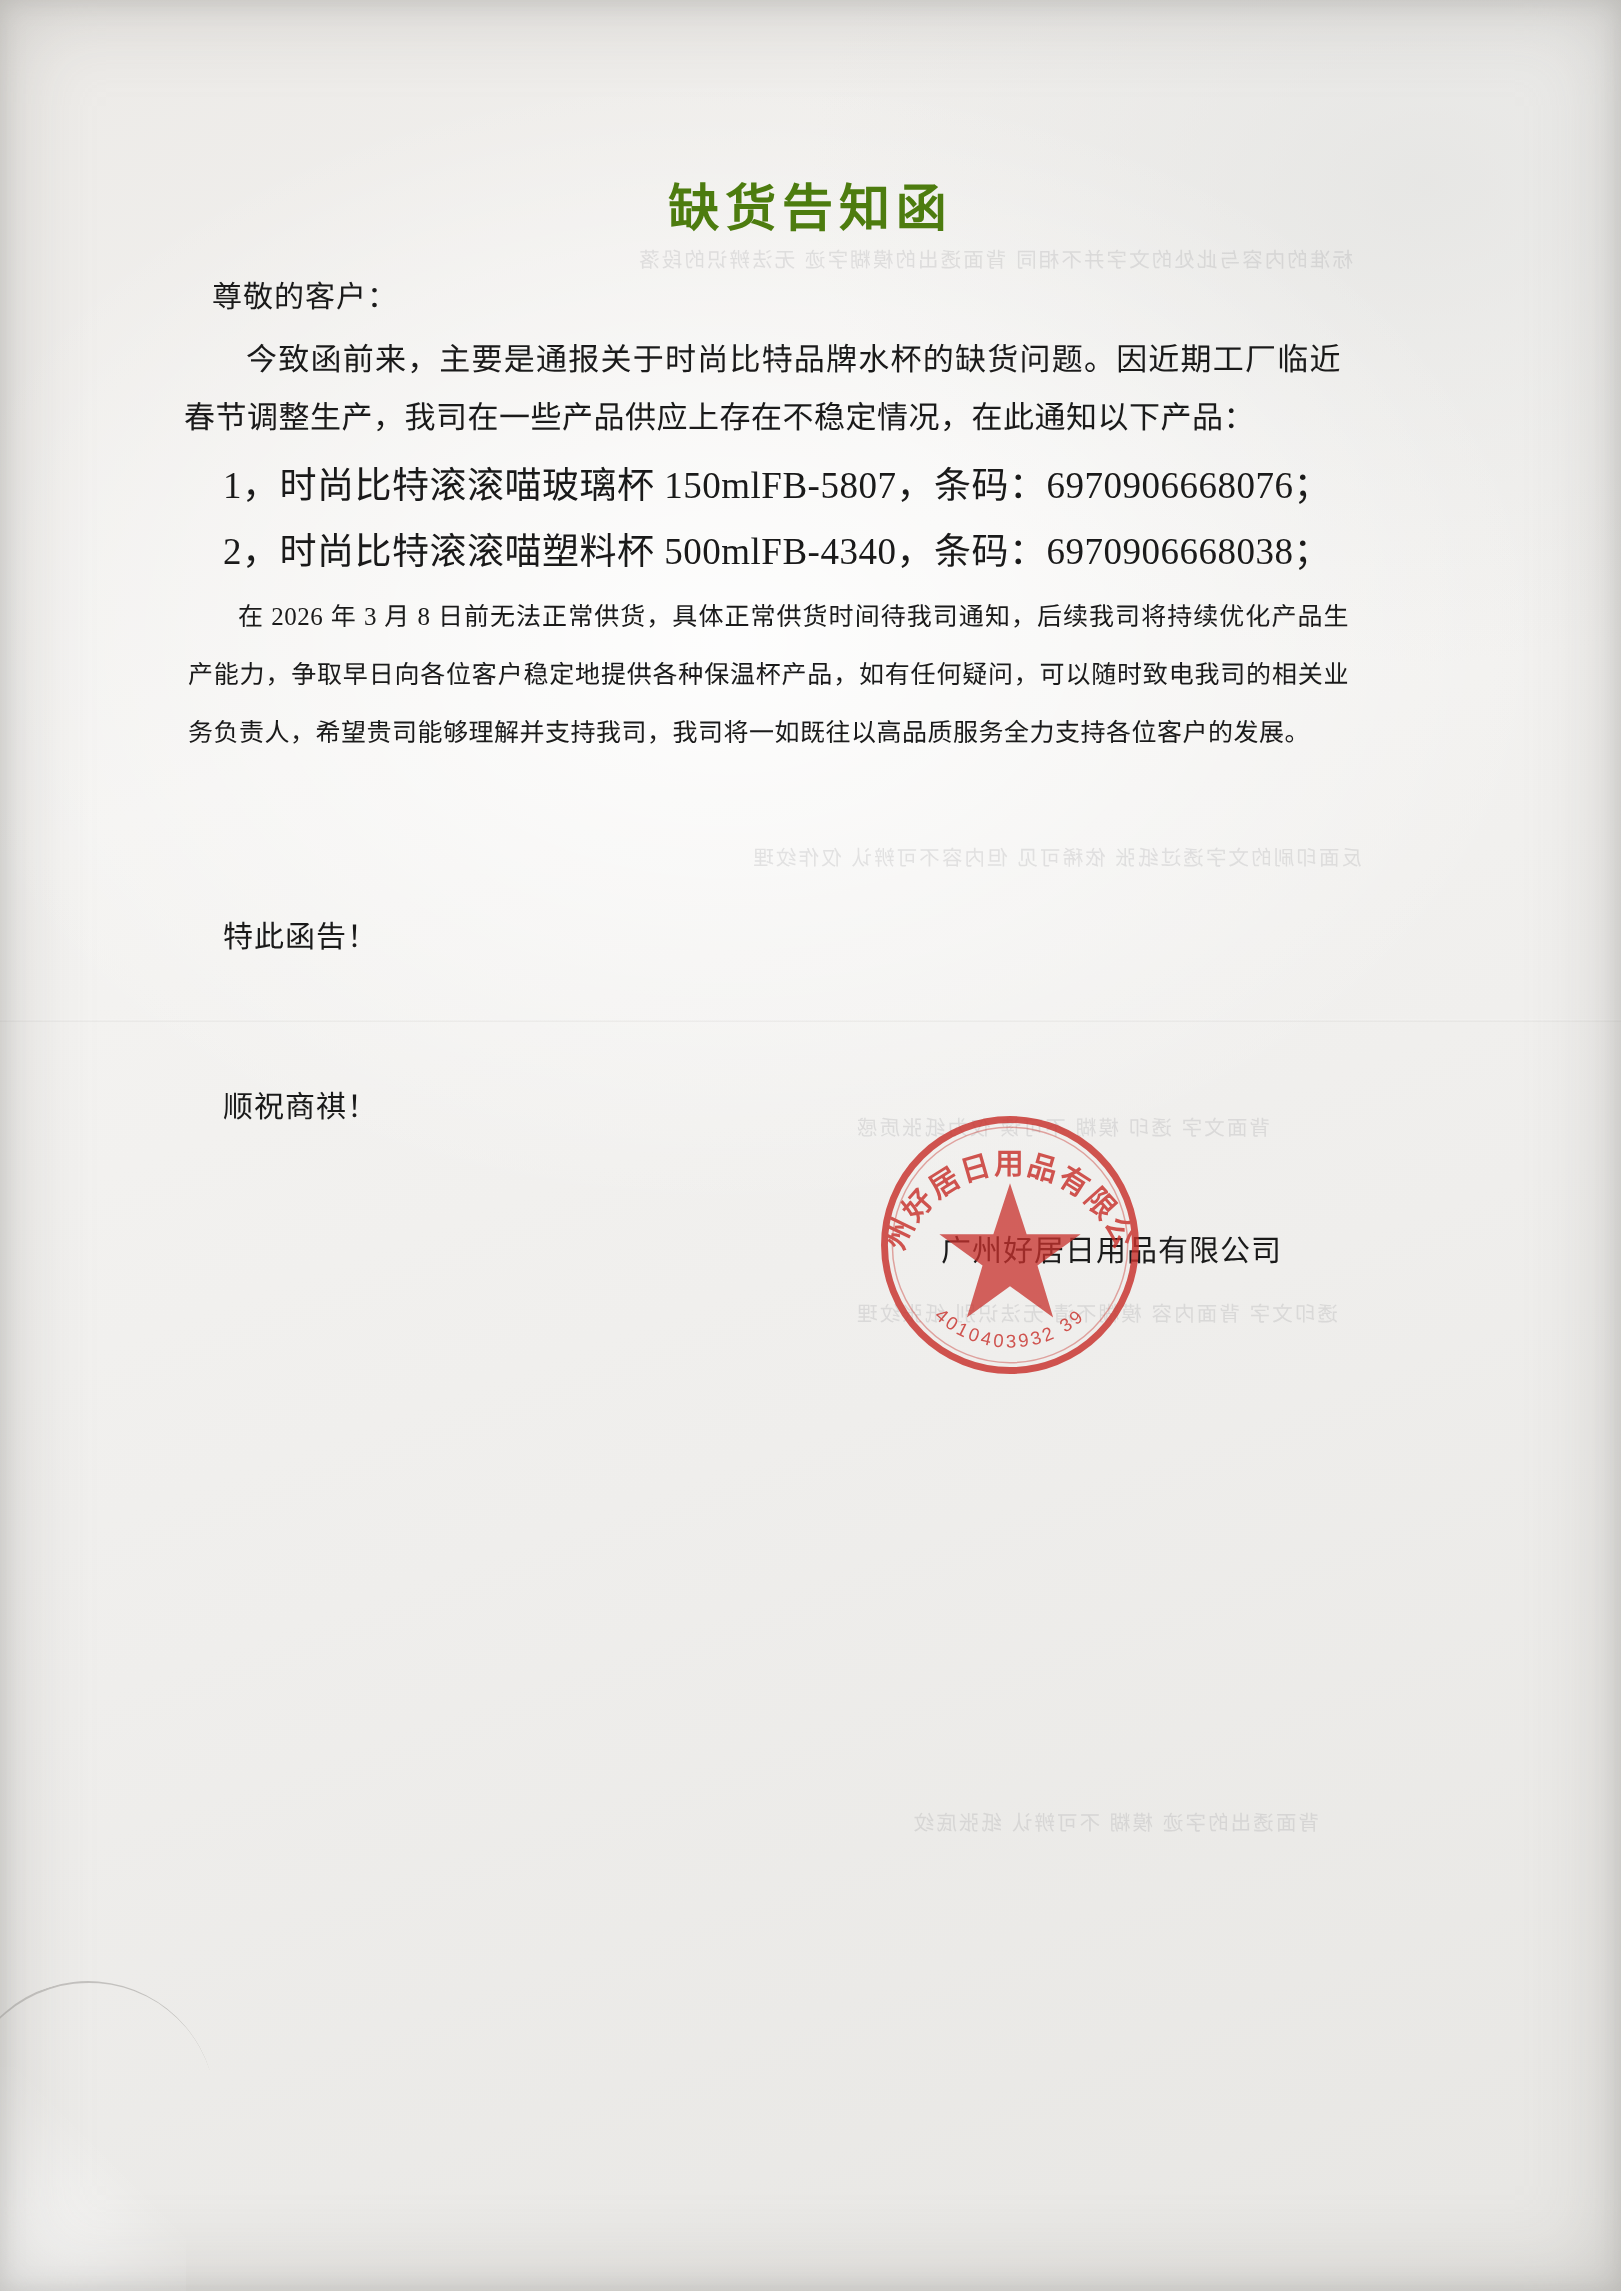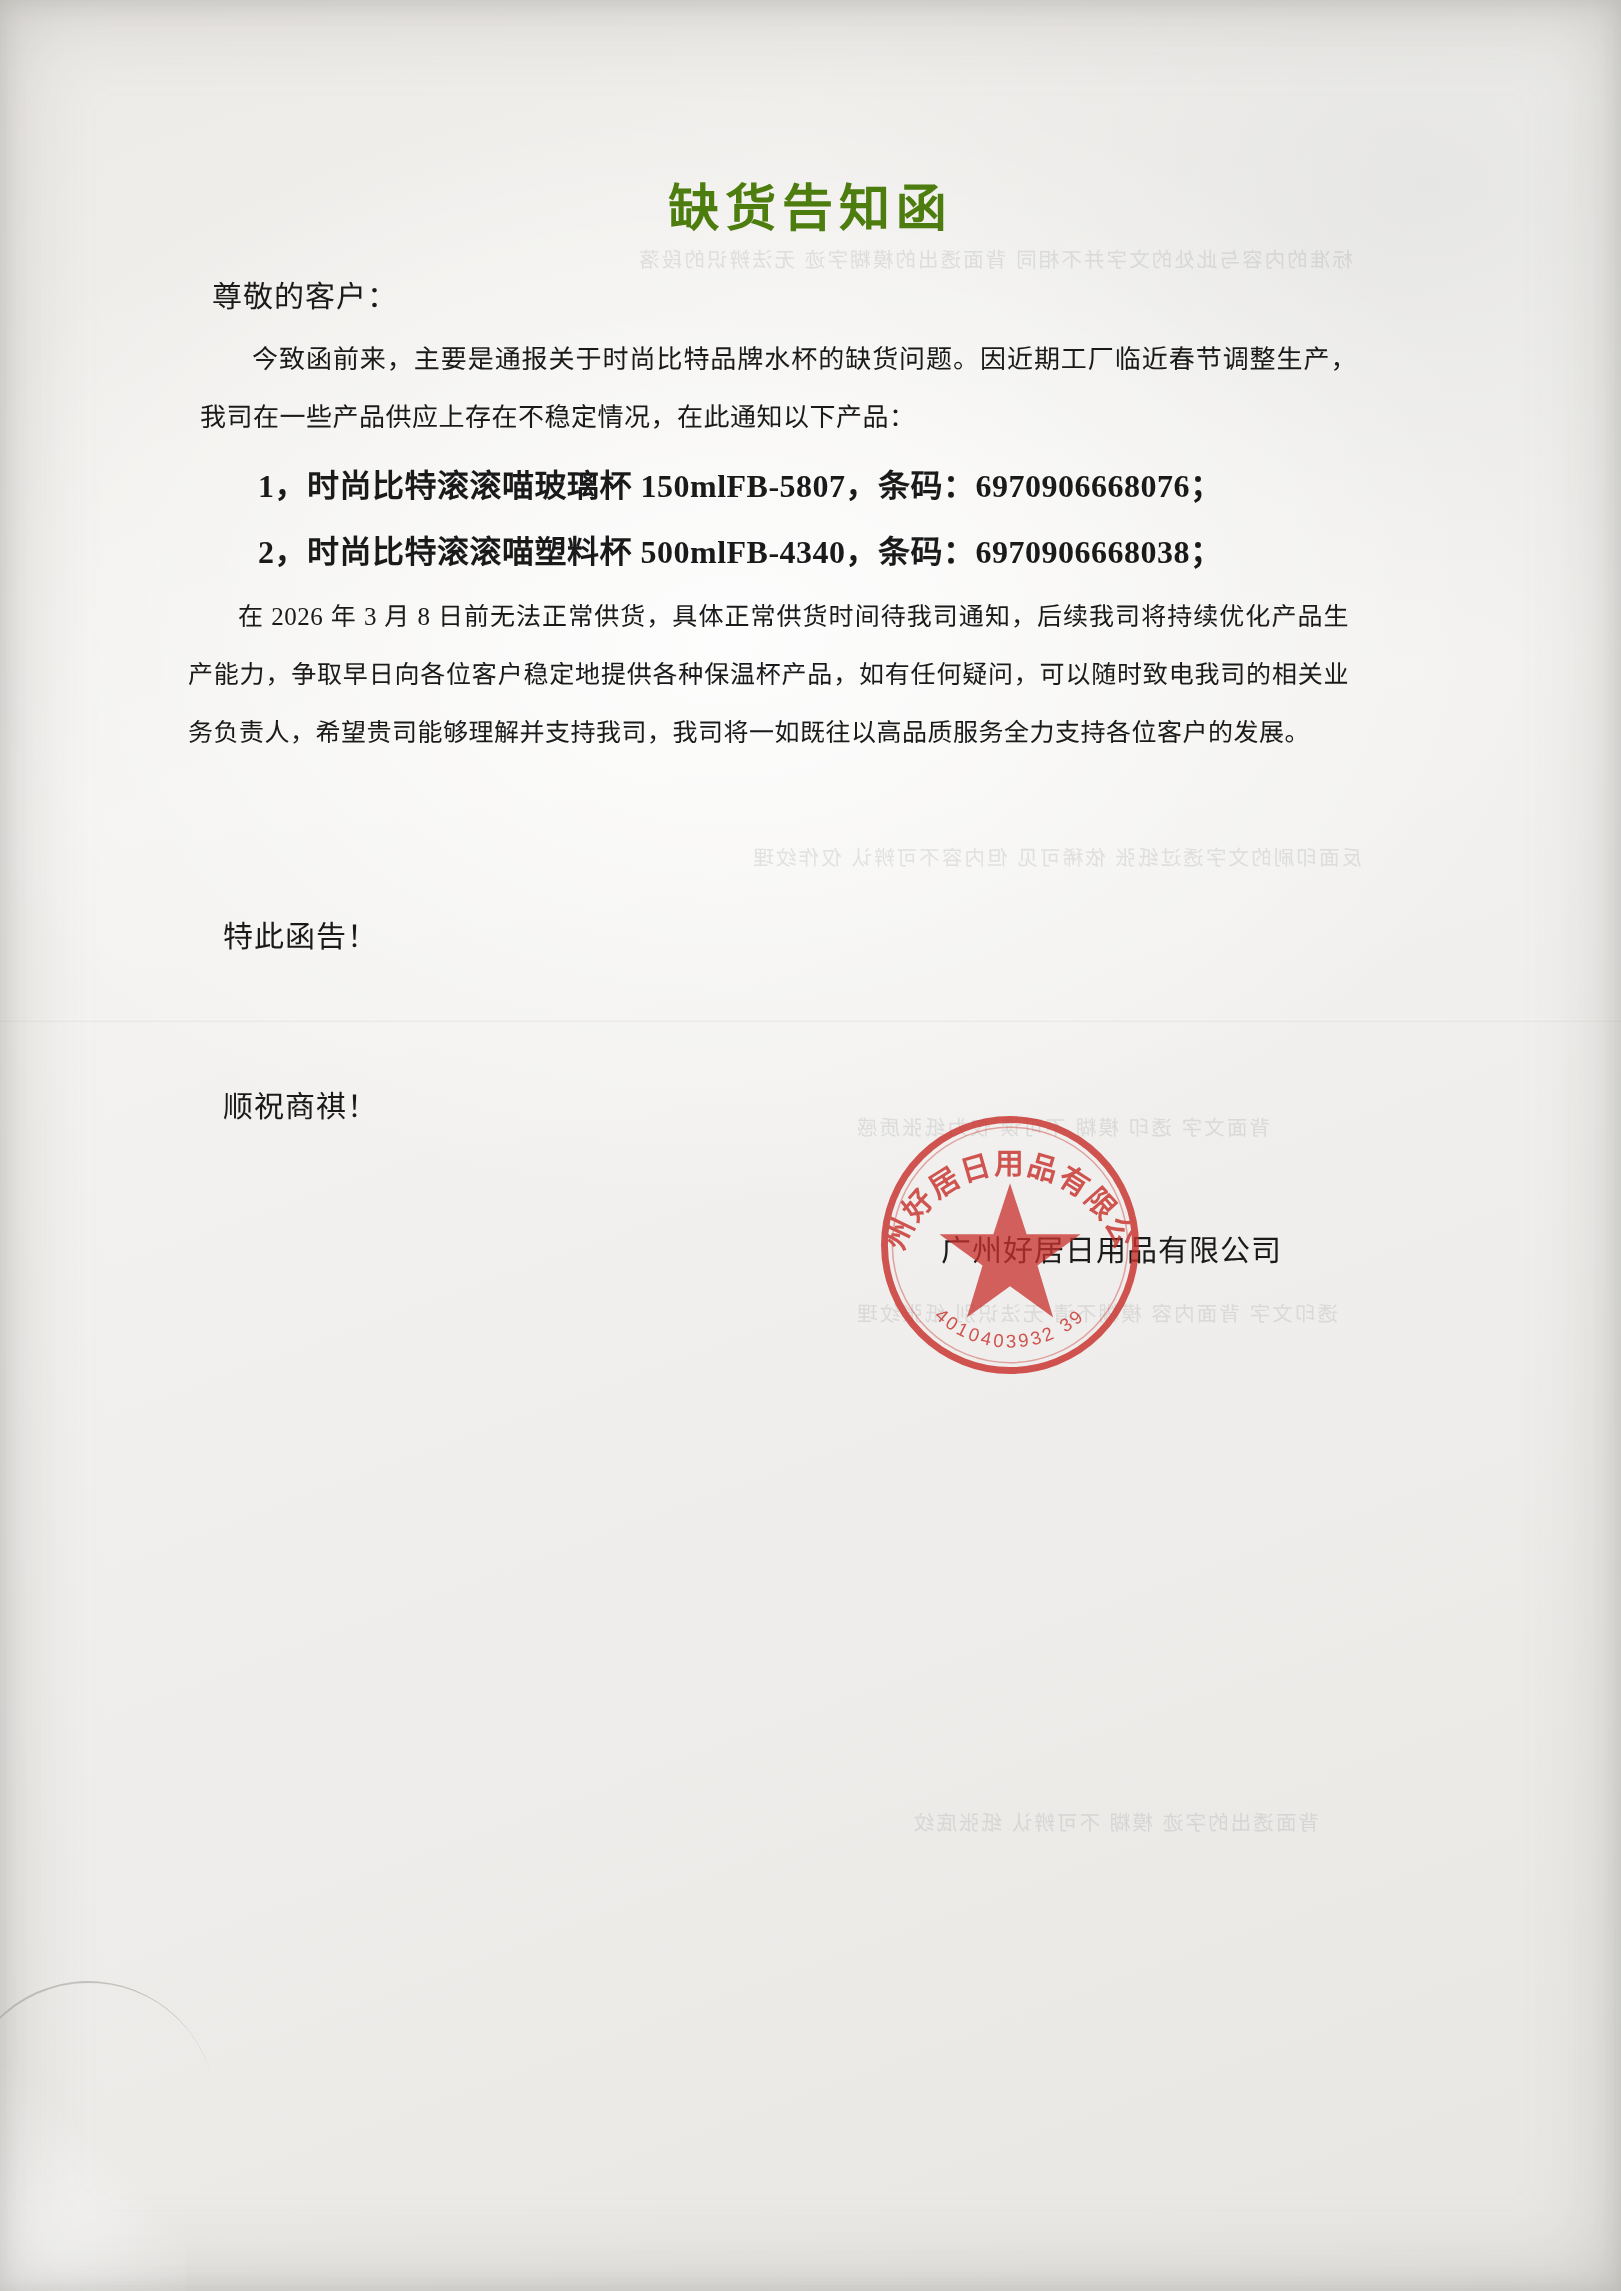--- a/index.html
+++ b/index.html
@@ -105,43 +105,42 @@
     position: absolute;
     left: 188px;
     top: 272px;
     font-size: 30px;
     letter-spacing: 1px;
     margin-left: 24px;
   }
 
   .body-block {
     position: absolute;
-    left: 200px;
+    left: 184px;
     top: 331px;
     width: 1157px;
-    font-size: 26px;
+    font-size: 31px;
     line-height: 58px;
     text-align: justify;
     letter-spacing: 0.5px;
   }
   .body-block p {
     margin: 0;
     text-indent: 2em;
   }
 
   .item-list {
     position: absolute;
     left: 223px;
     top: 453px;
     width: 1137px;
-    font-size: 32px;
+    font-size: 37px;
     line-height: 66px;
-    font-weight: 700;
+    font-weight: 400;
     letter-spacing: 0.5px;
-    margin-left: 35px;
   }
   .item-list .item { white-space: nowrap; }
 
   .body-block2 {
     position: absolute;
     left: 188px;
     top: 588px;
     width: 1161px;
     font-size: 25px;
     line-height: 58px;

